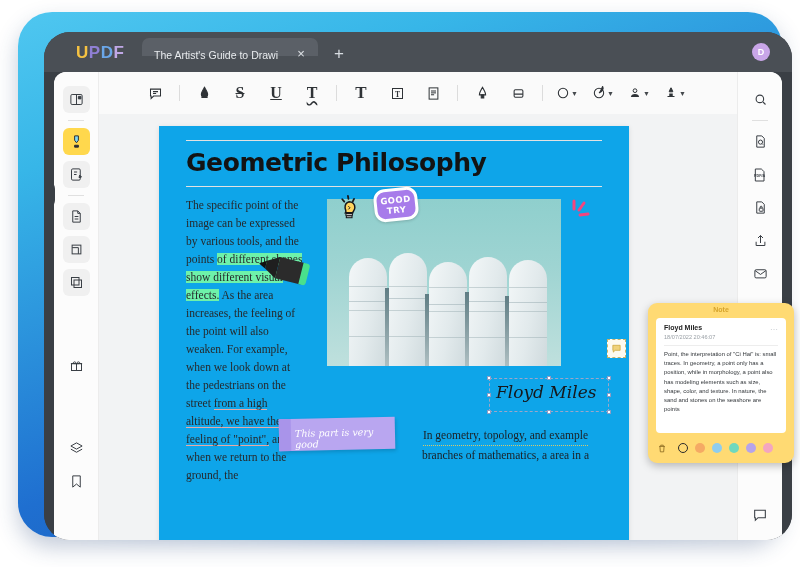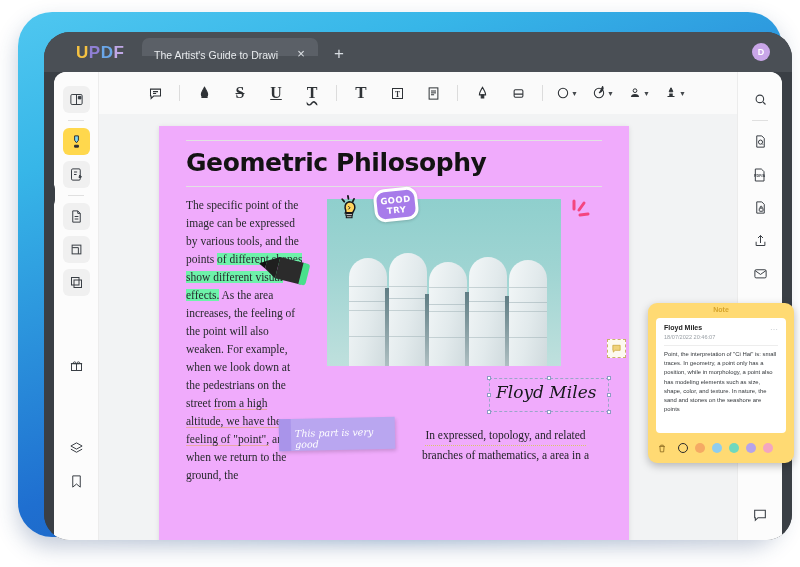--- a/index.html
+++ b/index.html
@@ -113,21 +113,21 @@
   .tool-sep { width:1px; height:16px; background:#dcdcdc; margin: 0 6px; }
   .caret { font-size:7px; margin-left:1px; color:#44484c; }
 
   
   .page-area {
     position:absolute; left:45px; top:42px; width: 638px; height: 426px;
     background:#f2f3f4; overflow:hidden;
   }
   .page {
     position:absolute; left: 60px; top: 12px; width: 470px; height: 420px;
-    background:#f0abfc; box-shadow: 0 1px 5px rgba(0,0,0,.10);
+    background:#0ea5e9; box-shadow: 0 1px 5px rgba(0,0,0,.10);
   }
   .doc-title {
     position:absolute; left: 27px; top: 22px;
     font-size: 25px; font-weight: 800; color:#131313; letter-spacing:-.4px;
     font-family: "DejaVu Sans", sans-serif;
   }
   .rule { position:absolute; left:27px; width: 416px; height:1px; background:#e2e2e2; }
   .rule.top { top: 14px; }
   .rule.bot { top: 60px; }
 
@@ -542,21 +542,21 @@
                 <div class="sig-handle" style="left:57px;top:-3px"></div>
                 <div class="sig-handle" style="right:-3px;top:-3px"></div>
                 <div class="sig-handle" style="left:-3px;top:14px"></div>
                 <div class="sig-handle" style="right:-3px;top:14px"></div>
                 <div class="sig-handle" style="left:-3px;bottom:-3px"></div>
                 <div class="sig-handle" style="left:57px;bottom:-3px"></div>
                 <div class="sig-handle" style="right:-3px;bottom:-3px"></div>
               </div>
 
               <div class="col-right">
-                <div class="wavy" style="display:inline-block">In expressed, topology, and related</div>
+                <div class="wavy" style="display:inline-block">In geometry, topology, and example</div>
                 <div>branches of mathematics, a area in a</div>
               </div>
 
               <div class="purple-sticker">
                 <div class="tab-strip"></div>
                 <span>This part is very good</span>
               </div>
 
             </div>
           </div>

